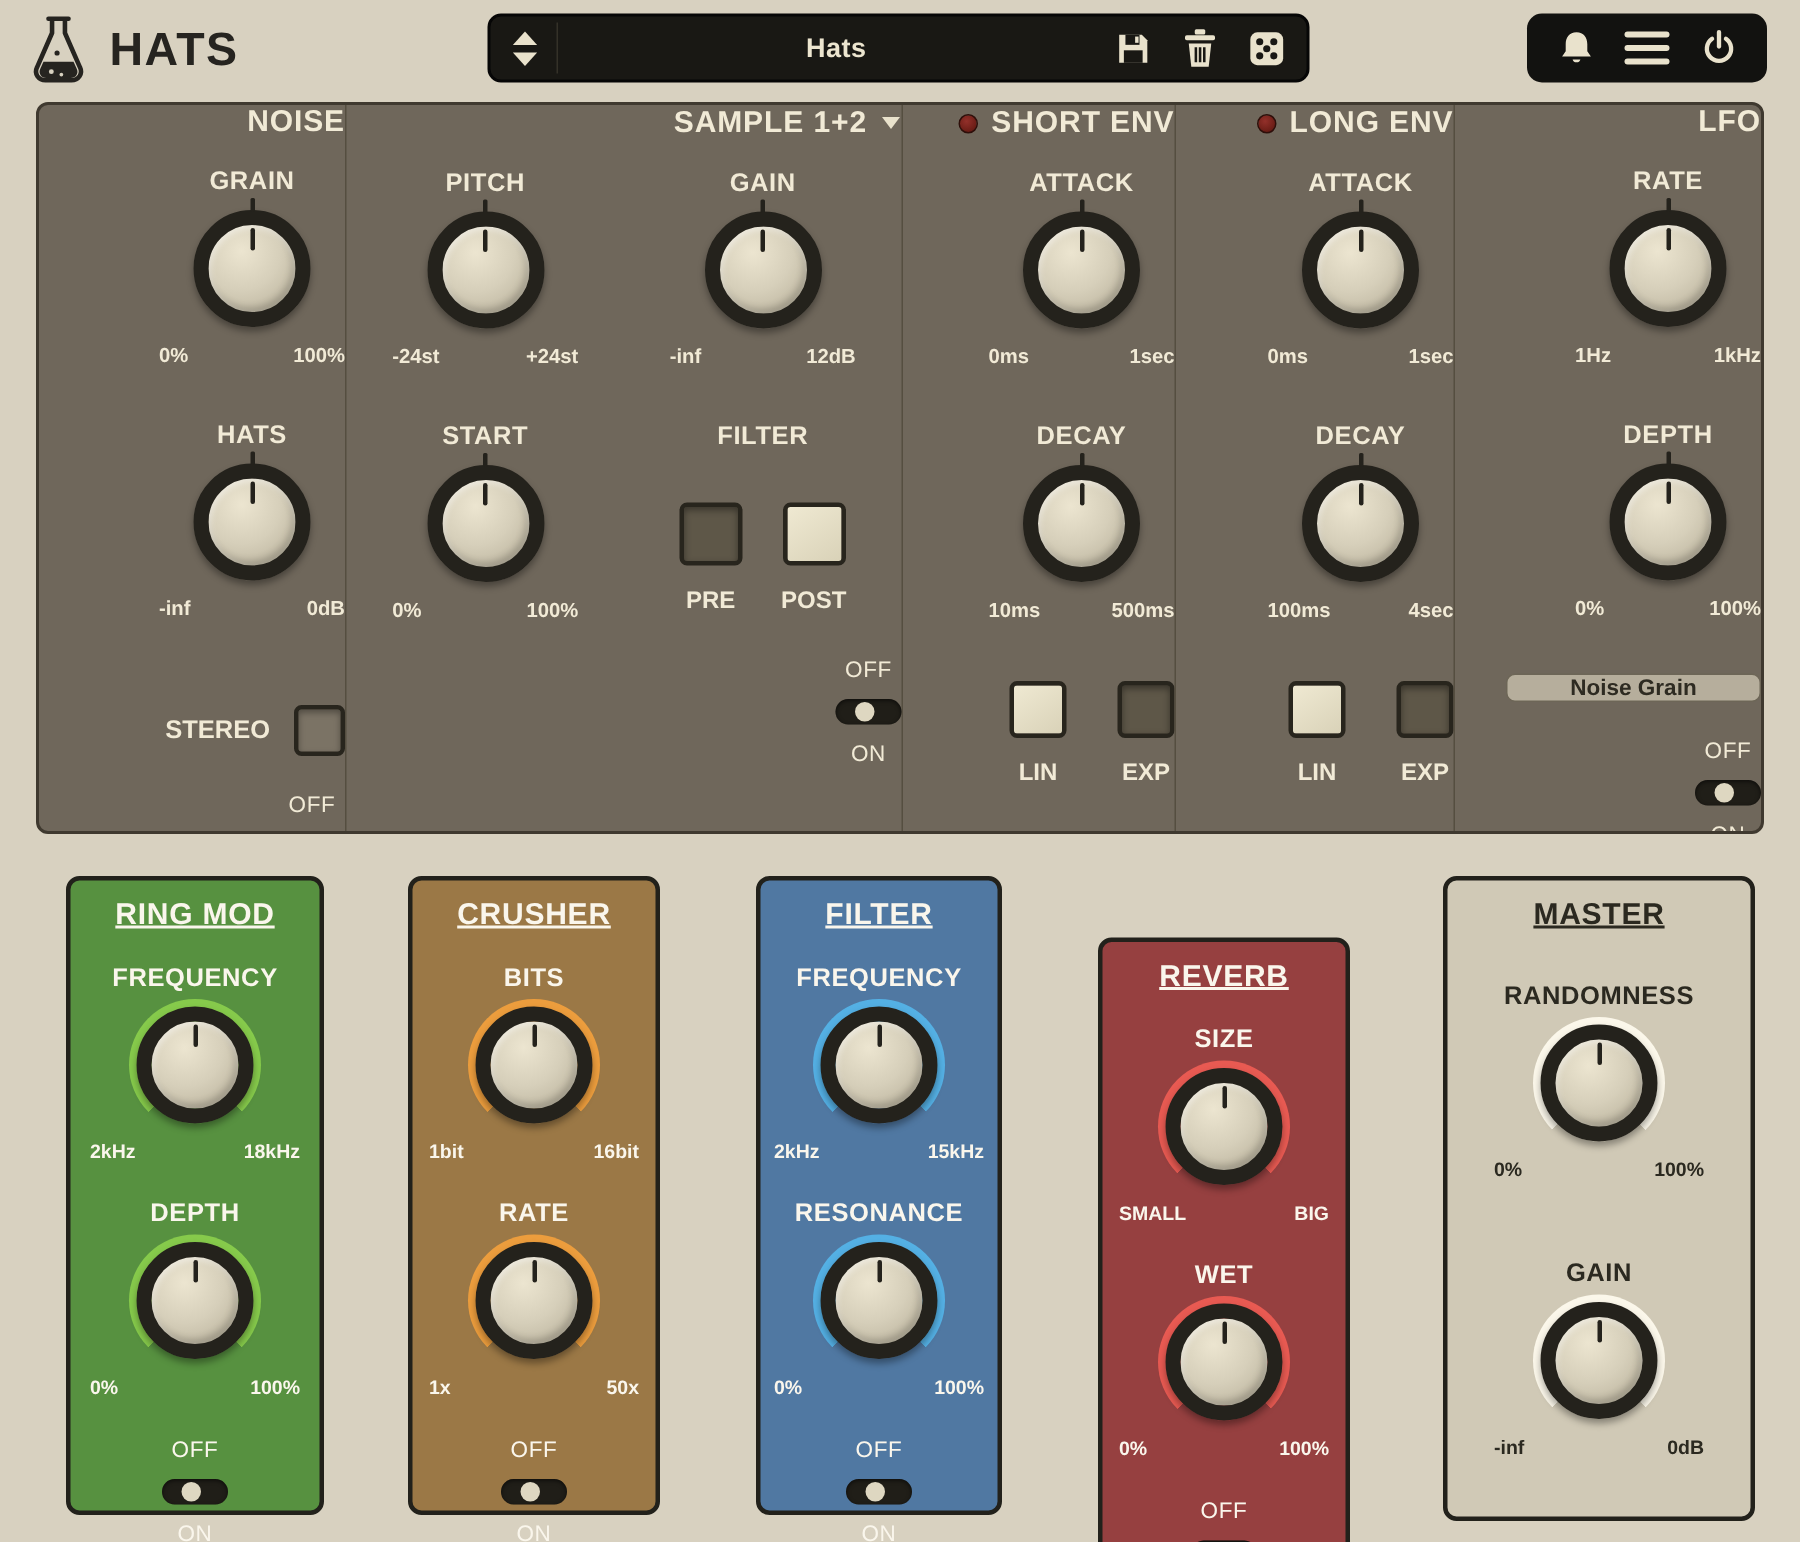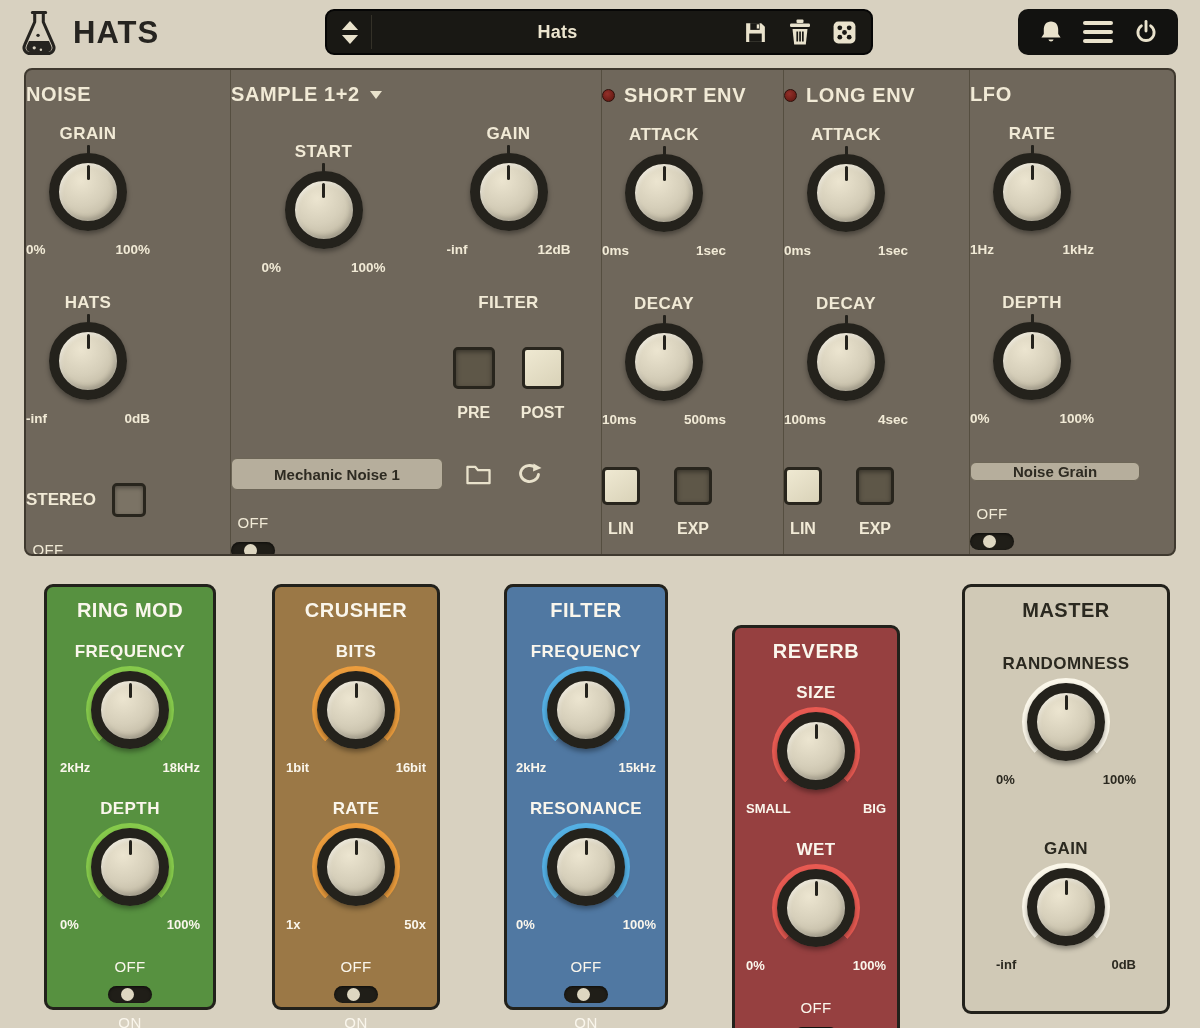--- a/index.html
+++ b/index.html
@@ -31,21 +31,21 @@
   }
   .bars { display:flex; flex-direction:column; gap:5px; width:30px; }
   .bars span { display:block; height:4px; background:#e9e2cc; border-radius:2px; }
 
   
   .main {
     position:absolute; left:24px; top:68px; width:1152px; height:488px;
     background:#6f675b; border:2px solid #3f392f; border-radius:8px;
     display:flex; overflow:hidden;
   }
-  .col { display:flex; flex-direction:column; align-items:flex-start; padding-top:13px; color:#f1ead6; }
+  .col { display:flex; flex-direction:column; align-items:flex-end; color:#f1ead6; }
   .main .col + .col { border-left:1px solid #554e40; }
   .c-noise { width:204px; } .c-sample { width:371px; } .c-short { width:182px; } .c-long { width:186px; } .c-lfo { width:205px; }
 
   .col-title { display:flex; align-items:center; gap:9px; font-size:20px; font-weight:700; letter-spacing:0.6px; height:24px; }
   .led { width:13px; height:13px; border-radius:50%; background:radial-gradient(circle at 40% 35%, #93302a, #6b1d16 70%); border:1.5px solid #2e0f0a; }
 
   
   .knob-block { display:flex; flex-direction:column; align-items:center; }
   .kb1 { margin-top:18px; } .kb2 { margin-top:36px; }
   .knob-label { font-size:17px; font-weight:600; letter-spacing:0.4px; margin-bottom:4px; height:20px; }
@@ -80,21 +80,21 @@
   .subcol { flex:1; display:flex; flex-direction:column; align-items:center; }
   .filter-block { display:flex; flex-direction:column; align-items:center; margin-top:36px; }
   .sample-row { display:flex; align-items:center; gap:22px; margin-top:36px; }
   .select-btn { height:32px; min-width:212px; padding:0 12px; background:#b6ae9c; border:1px solid #6d6657; border-radius:6px;
     color:#2e2b22; font-size:15px; font-weight:700; display:flex; align-items:center; justify-content:center; cursor:pointer; }
   .select-btn.narrow { min-width:170px; margin-top:36px; }
 
   
   .fx { position:absolute; top:584px; height:426px; border:3px solid #22211b; border-radius:9px;
     display:flex; flex-direction:column; align-items:center; padding-top:12px; color:#faf6ec; }
-  .fx-title { font-size:20px; font-weight:700; letter-spacing:0.5px; }
+  .fx-title { font-size:20px; font-weight:700; letter-spacing:0.5px;text-decoration:underline; }
   .fx .kb1 { margin-top:20px; } .fx .kb2 { margin-top:24px; }
   .fx .minmax { width:140px; font-size:13px; }
   .fx .toggle-row { margin-top:26px; }
   #fx-ringmod  { left:44px;  width:172px; background:#579140; --arc:#86ca4b; }
   #fx-crusher  { left:272px; width:168px; background:#9b7846; --arc:#ec9d3d; }
   #fx-filter   { left:504px; width:164px; background:#5078a2; --arc:#54b0e4; }
   #fx-reverb   { left:732px; width:168px; background:#964040;margin-top:41px; --arc:#e85a52; }
   #fx-master   { left:962px; width:208px; height:430px; background:#d0c9b6; color:#2b2920; --arc:#fbf7ea; }
   #fx-master .kb1 { margin-top:32px; } #fx-master .kb2 { margin-top:52px; }
 </style>
@@ -211,20 +211,33 @@
 
   <div class="col c-sample">
     <div class="col-title">
       <span>SAMPLE 1+2</span>
       <svg width="14" height="10" viewBox="0 0 14 10">
           <polygon points="1,1 13,1 7,9" fill="#e9e2cc"></polygon>
         </svg>
     </div>
     <div class="sample-grid">
       <div class="subcol">
+        <div class="knob-block kb1">
+          <div class="knob-label">PITCH</div>
+          <div class="knob">
+              <span class="arc"></span>
+              <span class="dial"></span>
+              <span class="pointer"></span>
+              <span class="tick"></span>
+            </div>
+          <div class="minmax">
+              <span>-24st</span>
+              <span>+24st</span>
+            </div>
+        </div>
         <div class="knob-block kb2">
           <div class="knob-label">START</div>
           <div class="knob">
               <span class="arc"></span>
               <span class="dial"></span>
               <span class="pointer"></span>
               <span class="tick"></span>
             </div>
           <div class="minmax">
               <span>0%</span>
@@ -254,30 +267,20 @@
               <span>PRE</span>
             </div>
             <div class="pp-item">
               <span class="sq pp lit"></span>
               <span>POST</span>
             </div>
           </div>
         </div>
       </div>
     </div>
-    <div class="sample-row">
-      <div class="select-btn">Mechanic Noise 1</div>
-      <svg width="27" height="23" viewBox="0 0 28 24">
-        <path d="M2.5 4 h8 l3 3.5 h12 V21 H2.5 Z" fill="none" stroke="#e9e2cc" stroke-width="2.4" stroke-linejoin="round"></path>
-      </svg>
-      <svg width="30" height="24" viewBox="0 0 30 24">
-        <path d="M21.5 5.5 A9 8 0 1 0 24.5 12.5" fill="none" stroke="#e9e2cc" stroke-width="2.8" stroke-linecap="round"></path>
-        <polygon points="19.5,1.5 27.5,6 19,9.5" fill="#e9e2cc"></polygon>
-      </svg>
-    </div>
     <div class="toggle-row">
       <span>OFF</span>
       <span class="toggle">
           <span class="toggle-dot"></span>
         </span>
       <span>ON</span>
     </div>
   </div>
 
   <div class="col c-short">

